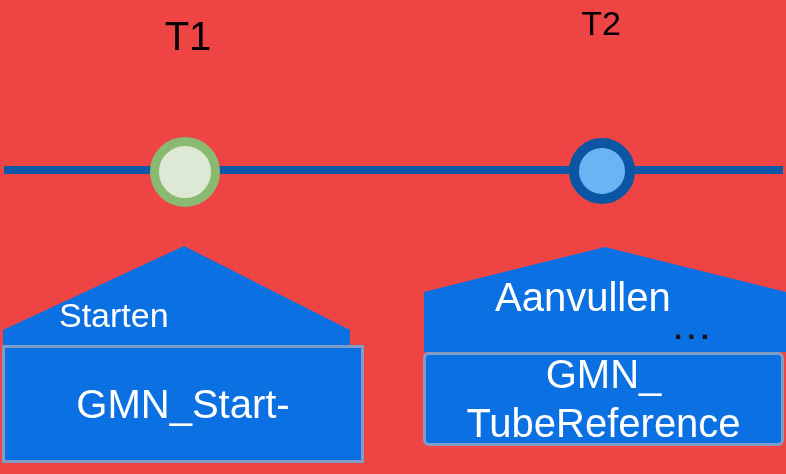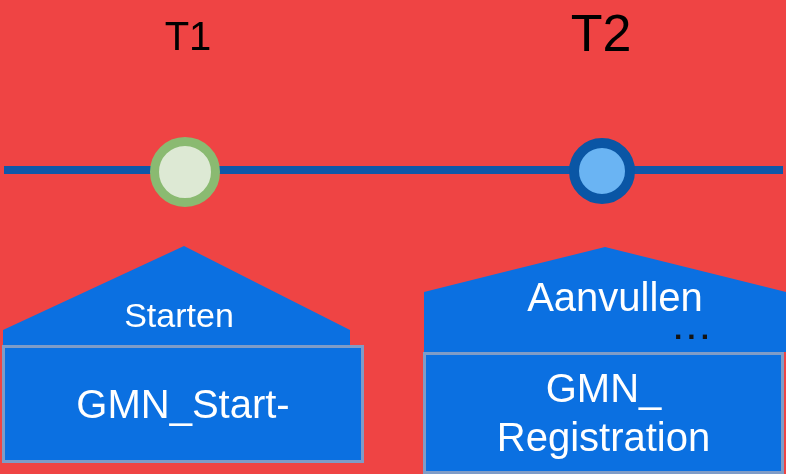--- a/index.html
+++ b/index.html
@@ -14,21 +14,21 @@
   
   .time-label {
     position: absolute;
     width: 120px;
     text-align: center;
     color: #000000;
     font-size: 40px;
     line-height: 1.1;
   }
   .time-label.t1 { left: 128px; top: 14px; }
-  .time-label.t2 { left: 541px; top: 5px; font-size: 52px; }
+  .time-label.t2 { left: 541px; top: 5px; font-size: 34px; }
 
   
   .axis {
     position: absolute;
     left: 4px; top: 166px;
     width: 779px; height: 8px;
     background: #1057a8;
     z-index: 1;
   }
 
@@ -49,21 +49,21 @@
 
   
   .pent { position: absolute; display: block; z-index: 1; }
   .pent polygon { fill: #0b70e1; }
   .pent.p1 { left: 0px; top: 244px; }
   .pent.p2 { left: 423px; top: 245px; }
 
   .action-label {
     position: absolute;
     width: 240px;
-    text-align: center;
+    text-align: left;
     color: #ffffff;
     z-index: 3;
   }
   .action-label.a1 { left: 59px; top: 296px; font-size: 34px; }
   .action-label.a2 { left: 495px; top: 275px; font-size: 40px; }
 
   .ellipsis {
     position: absolute;
     left: 674px; top: 312px;
     font-size: 30px;
@@ -81,21 +81,21 @@
     background: #0b70e1;
     display: flex;
     flex-direction: column;
     align-items: center;
     justify-content: center;
     color: #ffffff;
     z-index: 2;
   }
   .msg-box .line { font-size: 40px; line-height: 49px; white-space: pre; }
   .msg-box.b1 { left: 2px; top: 345px; width: 362px; height: 118px; }
-  .msg-box.b2 { left: 423px; top: 352px; width: 361px; height: 122px; }
+  .msg-box.b2 { left: 423px; top: 352px; width: 361px; height: 94px; border-radius: 6px; }
 </style>
 </head>
 <body>
 
 <div class="canvas">
 
   <div class="time-label t1">T1</div>
   <div class="time-label t2">T2</div>
 
   <div class="axis"></div>
@@ -111,16 +111,16 @@
     <div class="line">GMN_Start-</div>
   </div>
 
   <svg class="pent p2" width="363" height="107" viewBox="0 0 363 107">
     <polygon points="182,2 363,47 363,107 1,107 1,47"></polygon>
   </svg>
   <div class="action-label a2">Aanvullen</div>
   <div class="ellipsis">...</div>
   <div class="msg-box b2">
     <div class="line">GMN_</div>
-    <div class="line">Registration</div>
+    <div class="line">TubeReference</div>
   </div>
 
 </div>
 
 </body></html>

